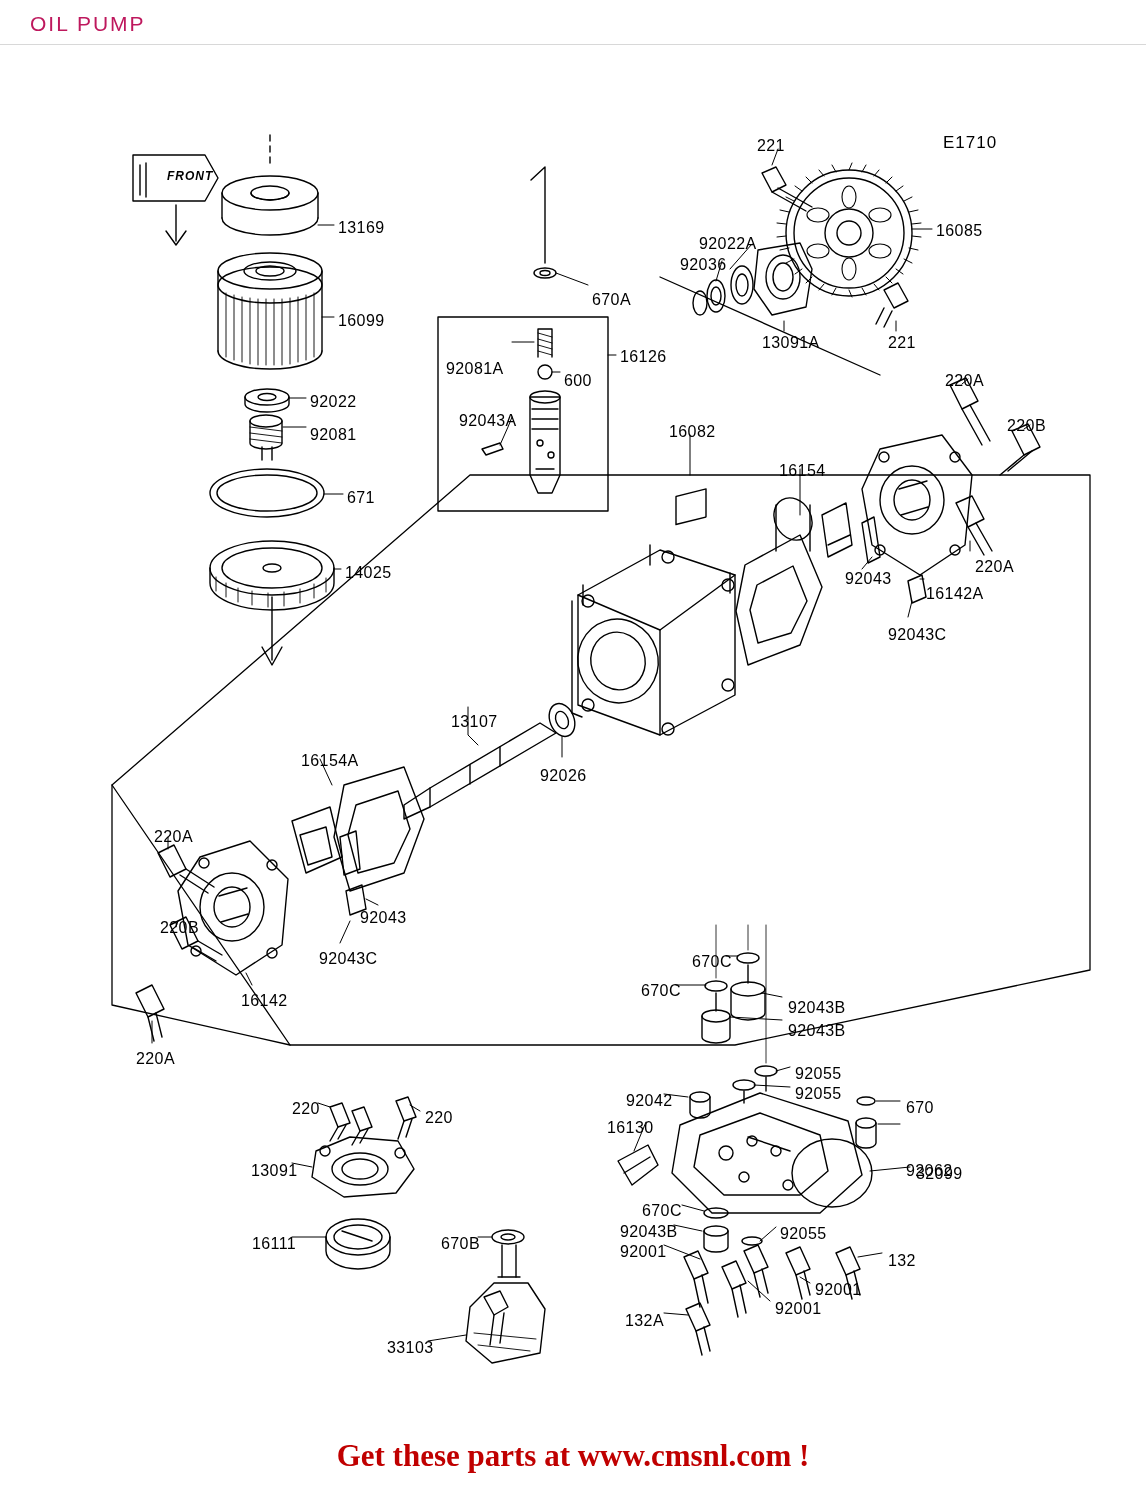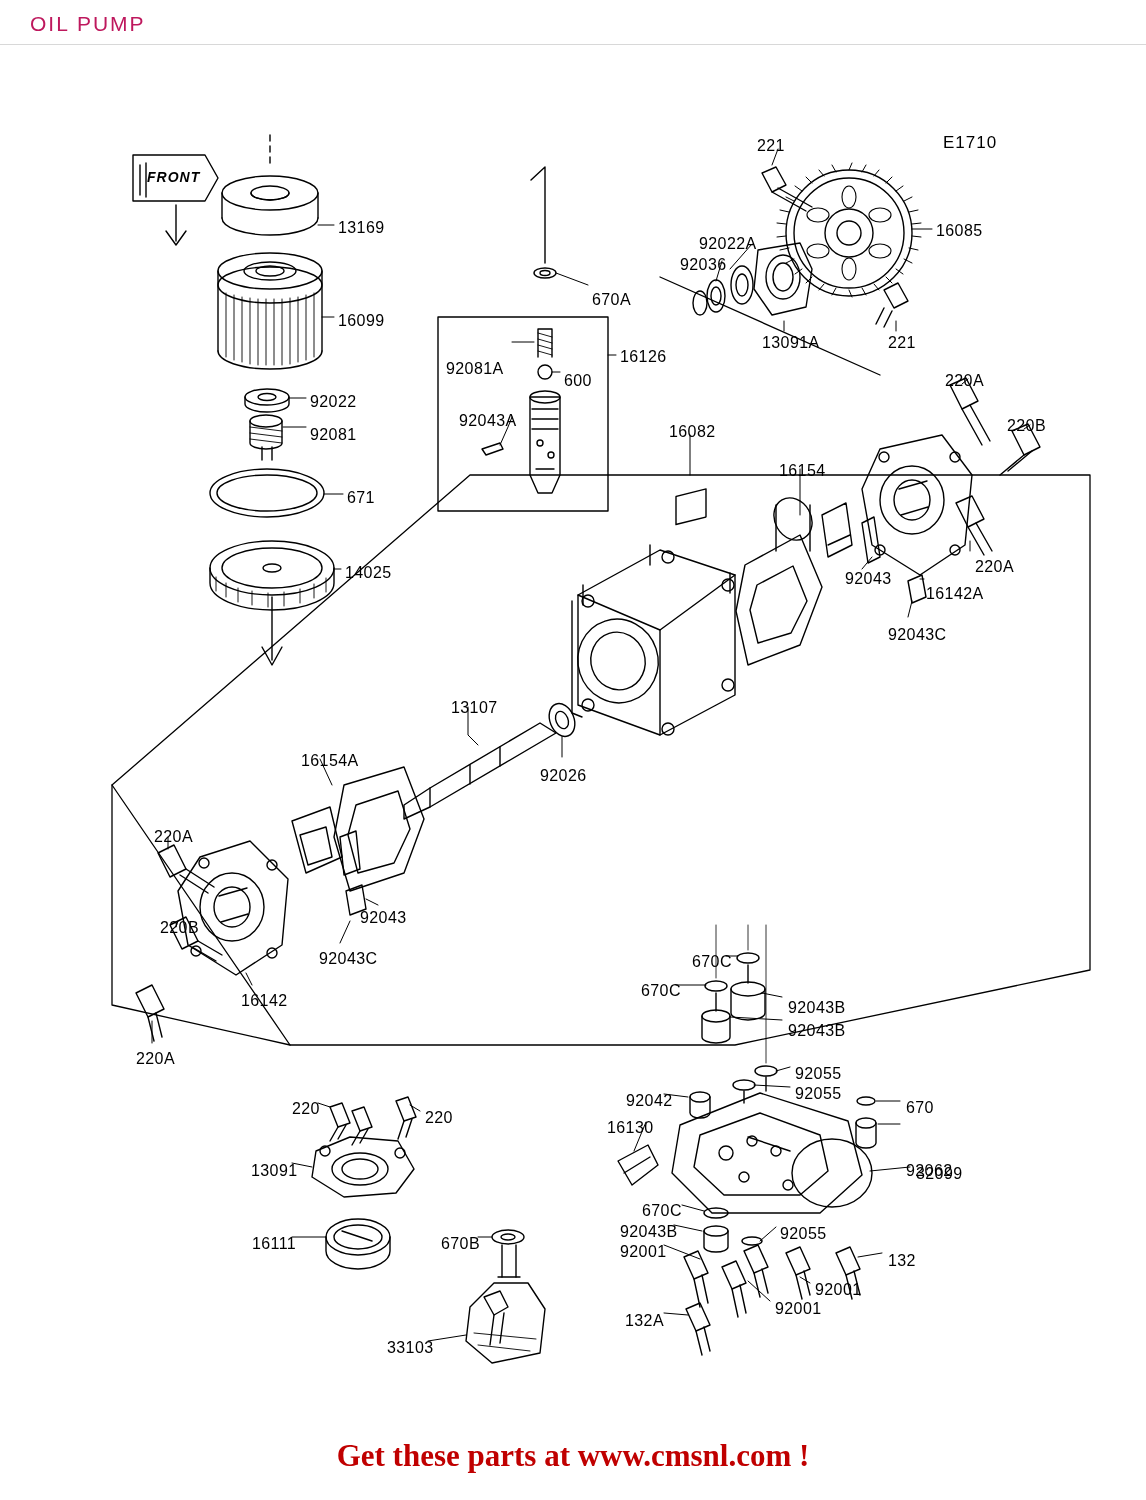--- a/index.html
+++ b/index.html
@@ -61,24 +61,25 @@
   .lbl.code {
     font-size: 16px;
   }
   .diagid {
     position: absolute;
     font-size: 17px;
     letter-spacing: 1px;
   }
   .front-tag {
     position: absolute;
-    font-size: 14px;
+    font-size: 12px;
     font-weight: bold;
     font-style: italic;
     letter-spacing: 1px;
+    margin-left: 20px;
   }
   svg.art {
     position: absolute;
     left: 0;
     top: 0;
   }
   .wm {
     position: absolute;
     color: #f0f0f0;
     font-weight: bold;
@@ -426,21 +427,21 @@
   <div class="lbl code" style="left:762px; top:289px;">13091A</div>
   <div class="lbl code" style="left:888px; top:289px;">221</div>
   <div class="lbl code" style="left:945px; top:327px;">220A</div>
   <div class="lbl code" style="left:1007px; top:372px;">220B</div>
   <div class="lbl code" style="left:975px; top:513px;">220A</div>
   <div class="lbl code" style="left:669px; top:378px;">16082</div>
   <div class="lbl code" style="left:779px; top:417px;">16154</div>
   <div class="lbl code" style="left:845px; top:525px;">92043</div>
   <div class="lbl code" style="left:926px; top:540px;">16142A</div>
   <div class="lbl code" style="left:888px; top:581px;">92043C</div>
-  <div class="lbl code" style="left:451px; top:654px;">13107</div>
+  <div class="lbl code" style="left:451px; top:668px;">13107</div>
   <div class="lbl code" style="left:540px; top:722px;">92026</div>
   <div class="lbl code" style="left:301px; top:707px;">16154A</div>
   <div class="lbl code" style="left:154px; top:783px;">220A</div>
   <div class="lbl code" style="left:160px; top:874px;">220B</div>
   <div class="lbl code" style="left:360px; top:864px;">92043</div>
   <div class="lbl code" style="left:319px; top:905px;">92043C</div>
   <div class="lbl code" style="left:241px; top:947px;">16142</div>
   <div class="lbl code" style="left:136px; top:1005px;">220A</div>
   <div class="lbl code" style="left:692px; top:908px;">670C</div>
   <div class="lbl code" style="left:641px; top:937px;">670C</div>

